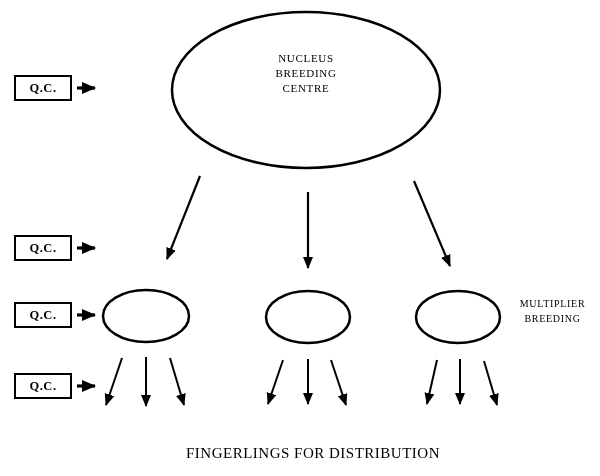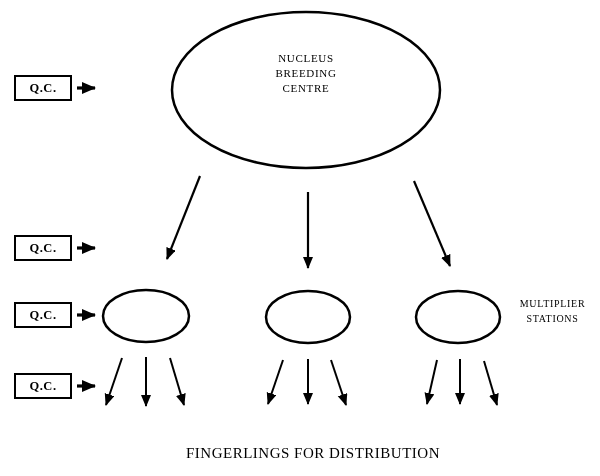--- a/index.html
+++ b/index.html
@@ -96,16 +96,16 @@
 
   <div class="qc-box" id="qc1">Q.C.</div>
   <div class="qc-box" id="qc2">Q.C.</div>
   <div class="qc-box" id="qc3">Q.C.</div>
   <div class="qc-box" id="qc4">Q.C.</div>
 
   <div class="lbl nucleus-lbl">NUCLEUS
 BREEDING
 CENTRE</div>
   <div class="lbl multiplier-lbl">MULTIPLIER
-STATIONS</div>
+BREEDING</div>
   <div class="lbl bottom-title">FINGERLINGS FOR DISTRIBUTION</div>
 
 </div>
 
 </body></html>

